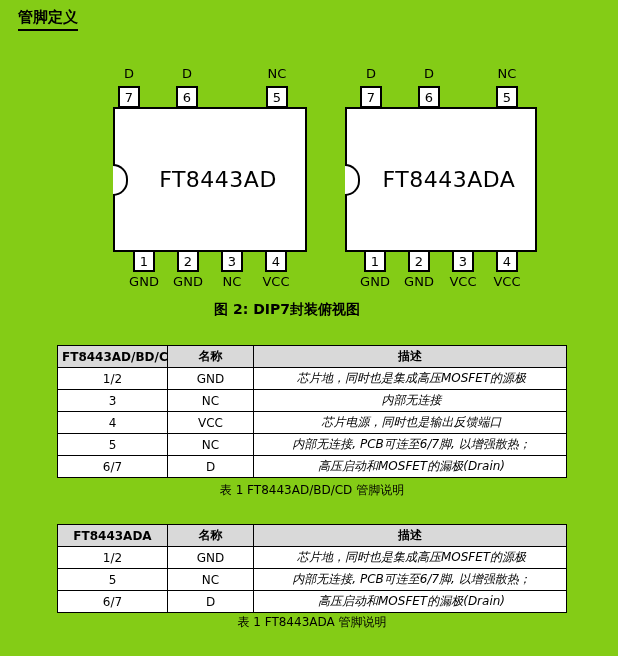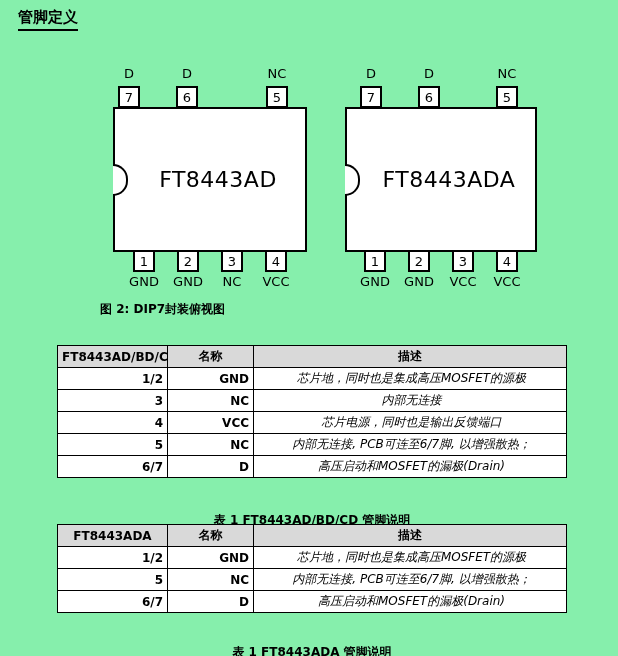--- a/index.html
+++ b/index.html
@@ -2,21 +2,21 @@
 <html><head>
 <meta charset="utf-8">
 <style>
   * { margin:0; padding:0; box-sizing:border-box; }
   html,body { background:#fff; }
   body {
     width:618px; height:656px;
     font-family:"DejaVu Sans","Liberation Sans",sans-serif;
     color:#000;
   }
-  .page { position:relative; width:618px; height:656px; background:#86efac; overflow:hidden; }
+  .page { position:relative; width:618px; height:656px; background:#84cc16; overflow:hidden; }
 
   .doc-title {
     position:absolute; left:18px; top:8px;
     font-size:15px; font-weight:bold;
     border-bottom:2px solid #000; padding-bottom:2px;
     display:inline-block;
   }
 
   
   .chip-body {
@@ -45,38 +45,38 @@
   .pin-bottom { top:250px; }
   .pin-box {
     width:22px; height:22px; border:2px solid #000; background:#fff;
     display:flex; align-items:center; justify-content:center;
     font-size:13px;
   }
   .pin-label { font-size:13px; height:22px; line-height:20px; white-space:nowrap; }
 
   .fig-caption {
     position:absolute; left:100px; top:301px; width:260px;
-    text-align:left; font-size:12px; font-weight:bold; white-space:nowrap;
+    text-align:right; font-size:14px; font-weight:bold; white-space:nowrap;
   }
 
   
   .pin-table {
     position:absolute; border-collapse:collapse; table-layout:fixed;
     font-size:12px; background:#fff;
   }
   .pin-table th, .pin-table td {
     border:1px solid #000; height:22px; padding:0 4px; overflow:hidden; white-space:nowrap;
   }
   .pin-table th { background:#d9d9d9; font-weight:bold; text-align:center; }
-  .pin-table td.c { text-align:right;font-weight:bold; }
+  .pin-table td.c { text-align:center; }
   .pin-table td.l { text-align:center; padding-left:7px;font-style:italic; }
 
   .table-caption {
     position:absolute; left:57px; width:510px;
-    text-align:center; font-size:12px; font-weight:bold;margin-top:30px;
+    text-align:center; font-size:12px; font-weight:normal;
   }
 </style>
 </head>
 <body>
 
 <div class="page">
 
   <div class="doc-title">管脚定义</div>
 
   <div class="pin-col pin-top" style="left:107px">

